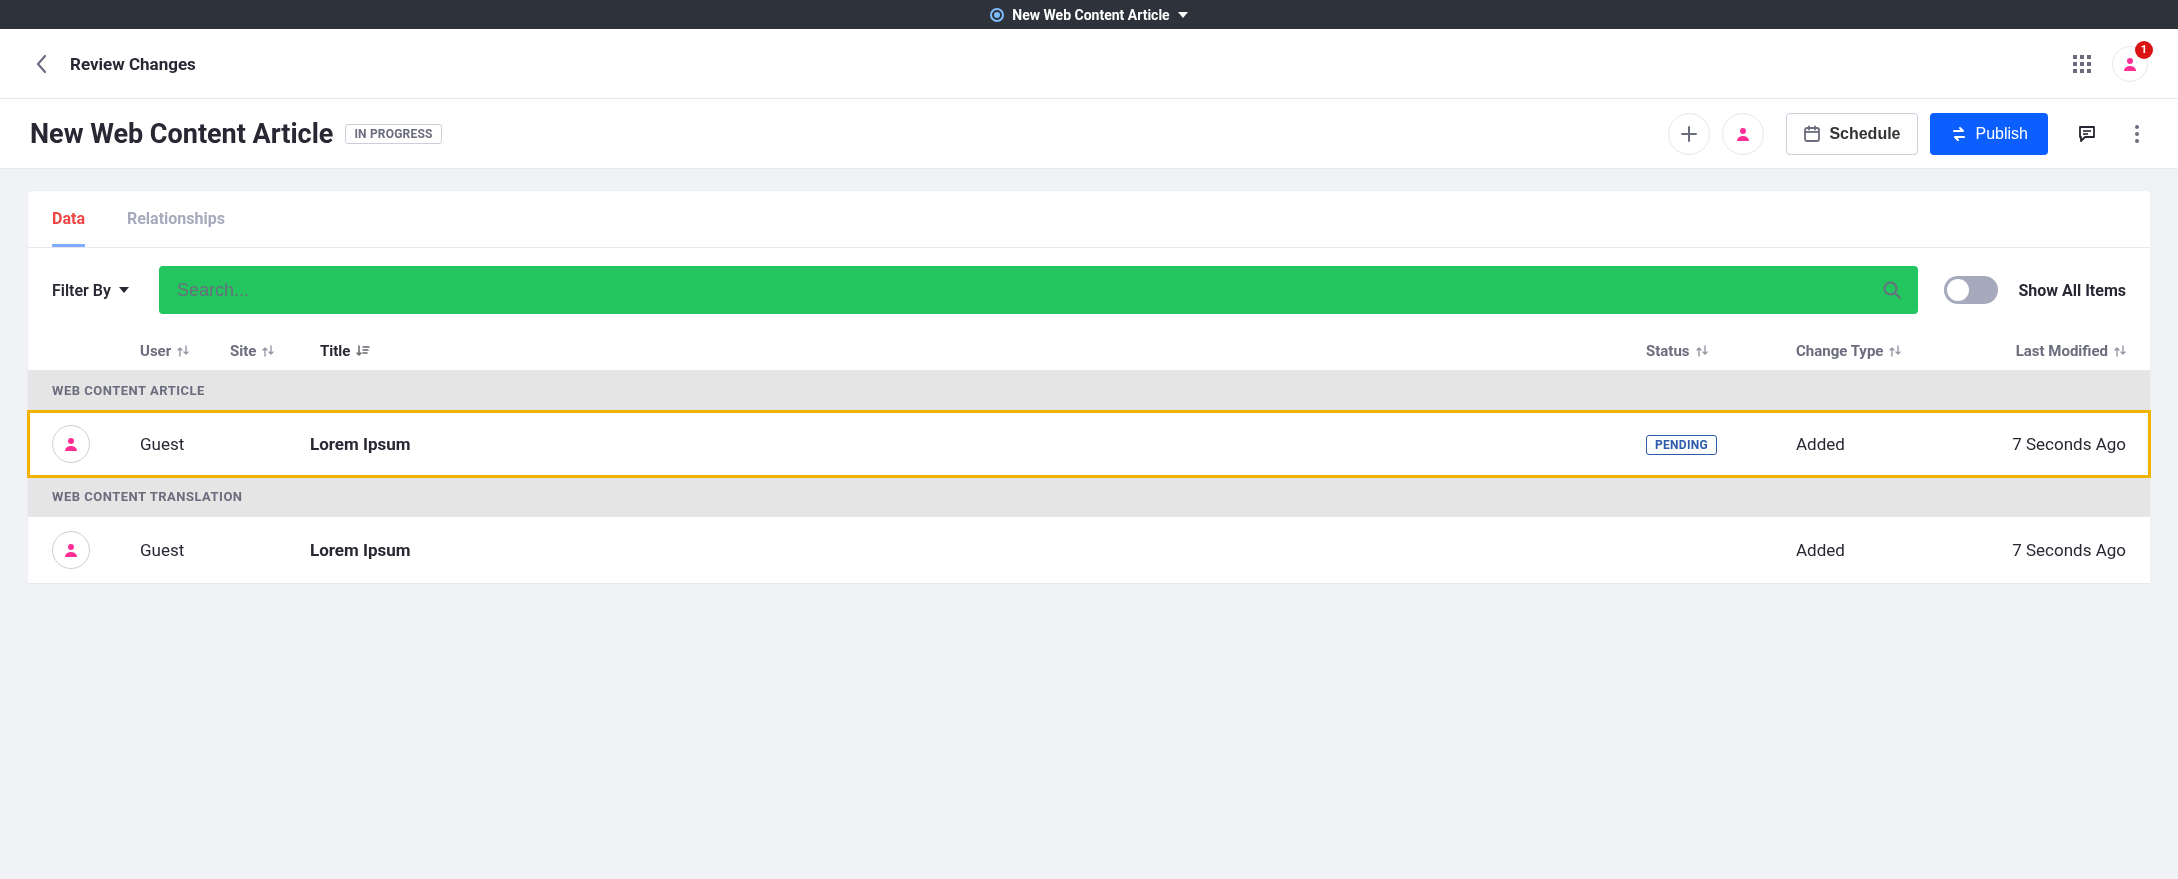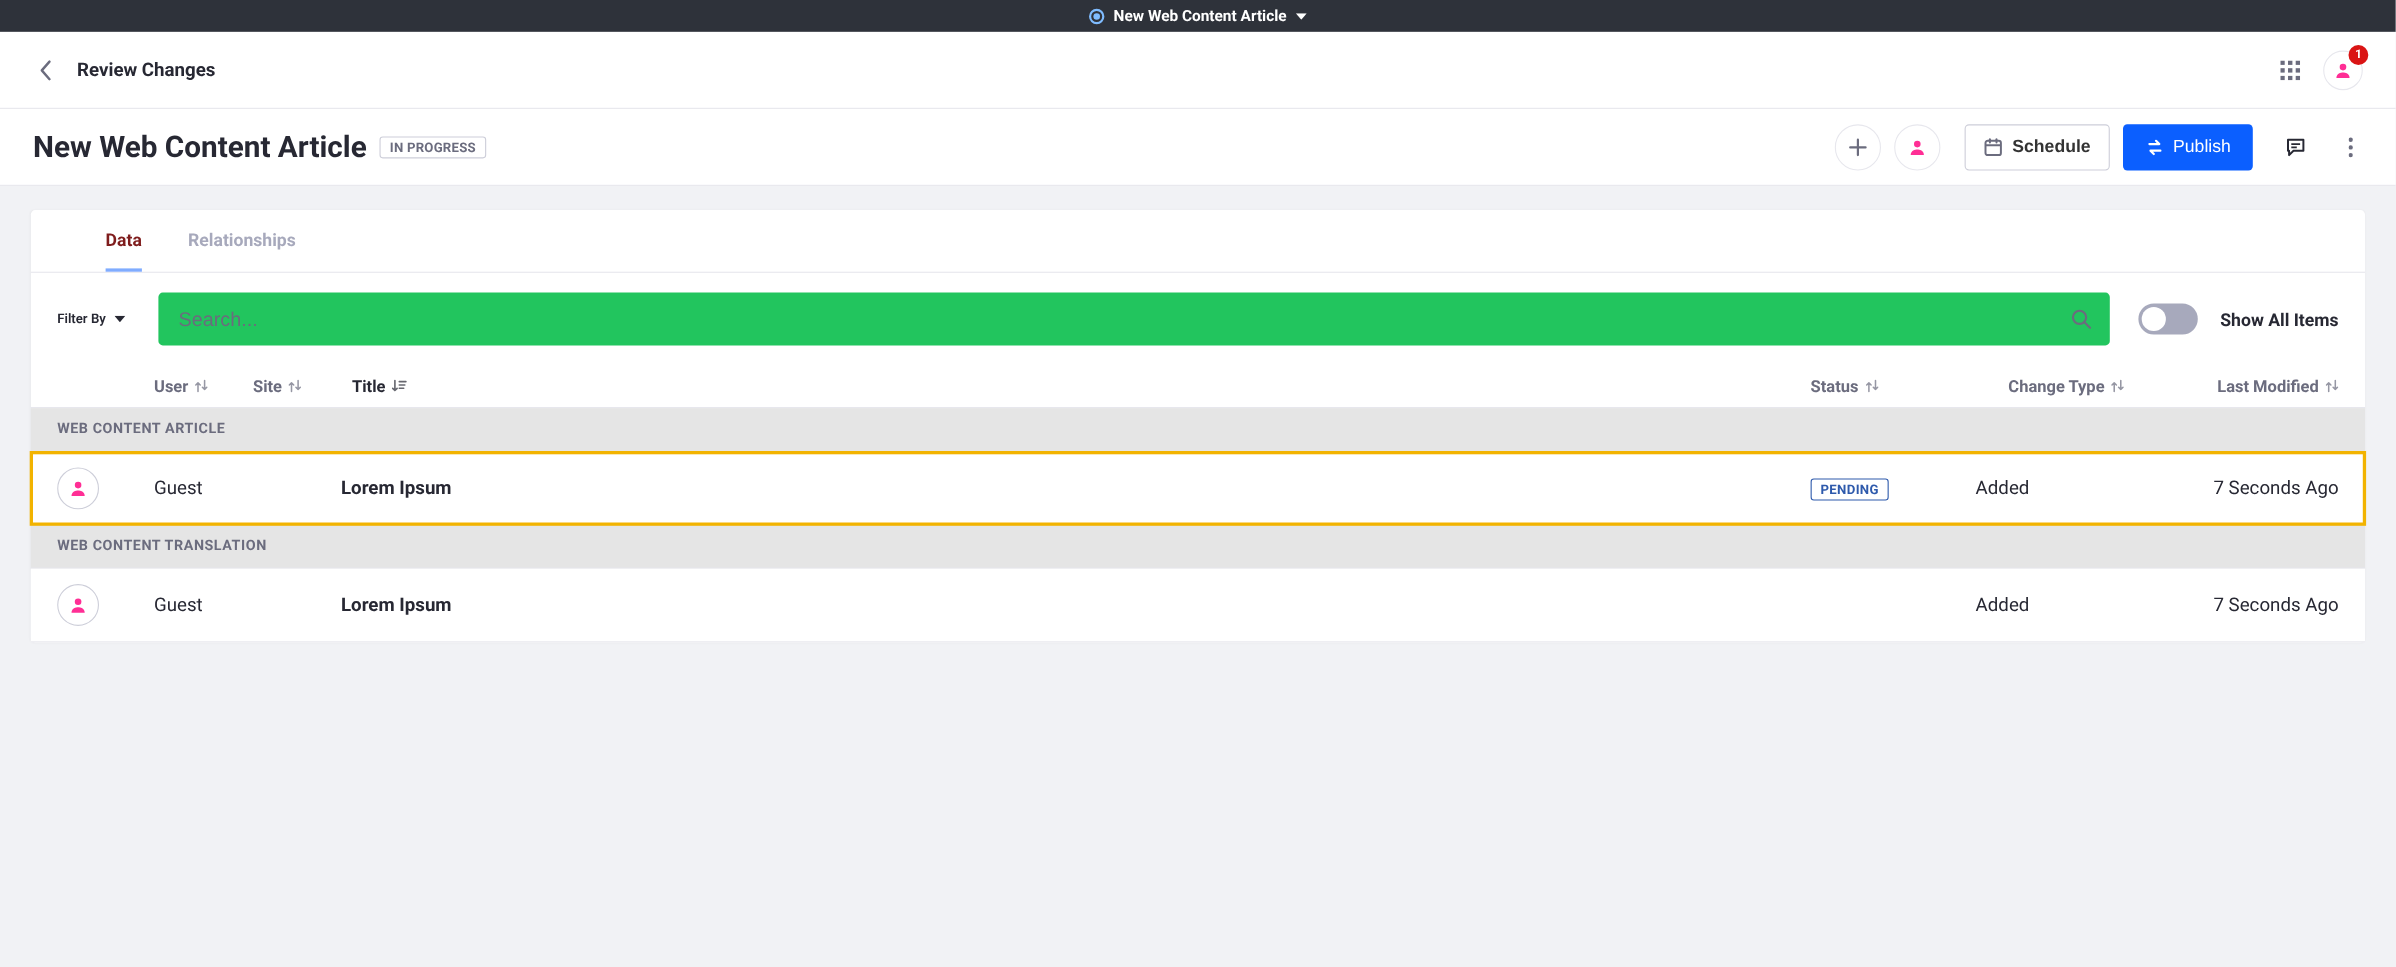--- a/index.html
+++ b/index.html
@@ -26,24 +26,24 @@
 
   .circle-btn { width:42px; height:42px; border:1px solid #e7e7ed; border-radius:50%; display:flex; align-items:center; justify-content:center; cursor:pointer; background:#fff; color:#6b6c7e; margin-left:12px; }
   .plain-btn { height:42px; border:1px solid #cdced9; border-radius:4px; background:#fff; padding:0 16px; display:flex; align-items:center; gap:8px; font-size:16px; font-weight:700; color:#333; cursor:pointer; margin-left:22px; }
   .primary-btn { height:42px; border:none; border-radius:4px; background:#0b5fff; color:#fff; padding:0 20px; display:flex; align-items:center; gap:8px; font-size:16px; font-weight:400; cursor:pointer; margin-left:12px; }
   .ghost-icon-btn { width:42px; height:42px; display:flex; align-items:center; justify-content:center; cursor:pointer; color:#272833; margin-left:18px; }
   .kebab-btn { width:22px; height:42px; display:flex; align-items:center; justify-content:center; cursor:pointer; color:#6b6c7e; margin-left:18px; }
 
   .body-card { background:#fff; margin:22px 28px; border-radius:4px; box-shadow:0 0 2px rgba(0,0,0,.05); }
   .tabs { display:flex; padding:18px 24px 0 24px; border-bottom:1px solid #e7e7ed; }
   .tab { font-size:16px; font-weight:700; color:#a7a9bc; padding:0 0 16px 0; margin-right:42px; cursor:pointer; }
-  .tab.active { color:#7f1d1d; border-bottom:3px solid #80acff;margin-left:44px; }
+  .tab.active { color:#ef4444; border-bottom:3px solid #80acff; }
 
   .filter-row { display:flex; align-items:center; padding:18px 24px; gap:20px; }
-  .filter-by { display:flex; align-items:center; gap:8px; font-size:12px; font-weight:600; color:#272833; cursor:pointer; margin-right:10px; }
+  .filter-by { display:flex; align-items:center; gap:8px; font-size:16px; font-weight:600; color:#272833; cursor:pointer; margin-right:10px; }
   .search-wrap { flex:1; display:flex; align-items:center; background:#22c55e; border-radius:4px; height:48px; padding:0 16px; }
   .search-input { flex:1; border:none; outline:none; background:transparent; font-size:18px; color:#272833; }
   .search-input::placeholder { color:#6b6c7e; }
   .search-mag { color:#6b6c7e; }
   .switch { width:54px; height:28px; background:#a7a9bc; border-radius:14px; position:relative; cursor:pointer; margin-left:6px; }
   .switch .knob { width:22px; height:22px; background:#fff; border-radius:50%; position:absolute; top:3px; left:3px; }
   .switch-label { font-size:16px; font-weight:700; }
 
   .col-headers { display:flex; align-items:center; padding:10px 24px; font-size:15px; font-weight:700; color:#6b6c7e; border-bottom:1px solid #e7e7ed; }
   .col-headers .col { display:flex; align-items:center; gap:6px; cursor:pointer; }
@@ -218,21 +218,21 @@
         </span>
     </div>
     <div class="col" style="width:150px;">
       <span>Status</span>
       <span class="sort-icon">
           <svg width="12" height="14" viewBox="0 0 12 14">
             <path d="M3 4 L3 12 M1 6 L3 4 L5 6 M9 10 L9 2 M7 8 L9 10 L11 8" stroke="#6b6c7e" stroke-width="1.4" fill="none" stroke-linecap="round" stroke-linejoin="round"></path>
           </svg>
         </span>
     </div>
-    <div class="col" style="width:165px;justify-content:center;">
+    <div class="col" style="width:165px;">
       <span>Change Type</span>
       <span class="sort-icon">
           <svg width="12" height="14" viewBox="0 0 12 14">
             <path d="M3 4 L3 12 M1 6 L3 4 L5 6 M9 10 L9 2 M7 8 L9 10 L11 8" stroke="#6b6c7e" stroke-width="1.4" fill="none" stroke-linecap="round" stroke-linejoin="round"></path>
           </svg>
         </span>
     </div>
     <div class="col" style="width:165px; justify-content:flex-end;">
       <span>Last Modified</span>
       <span class="sort-icon">

